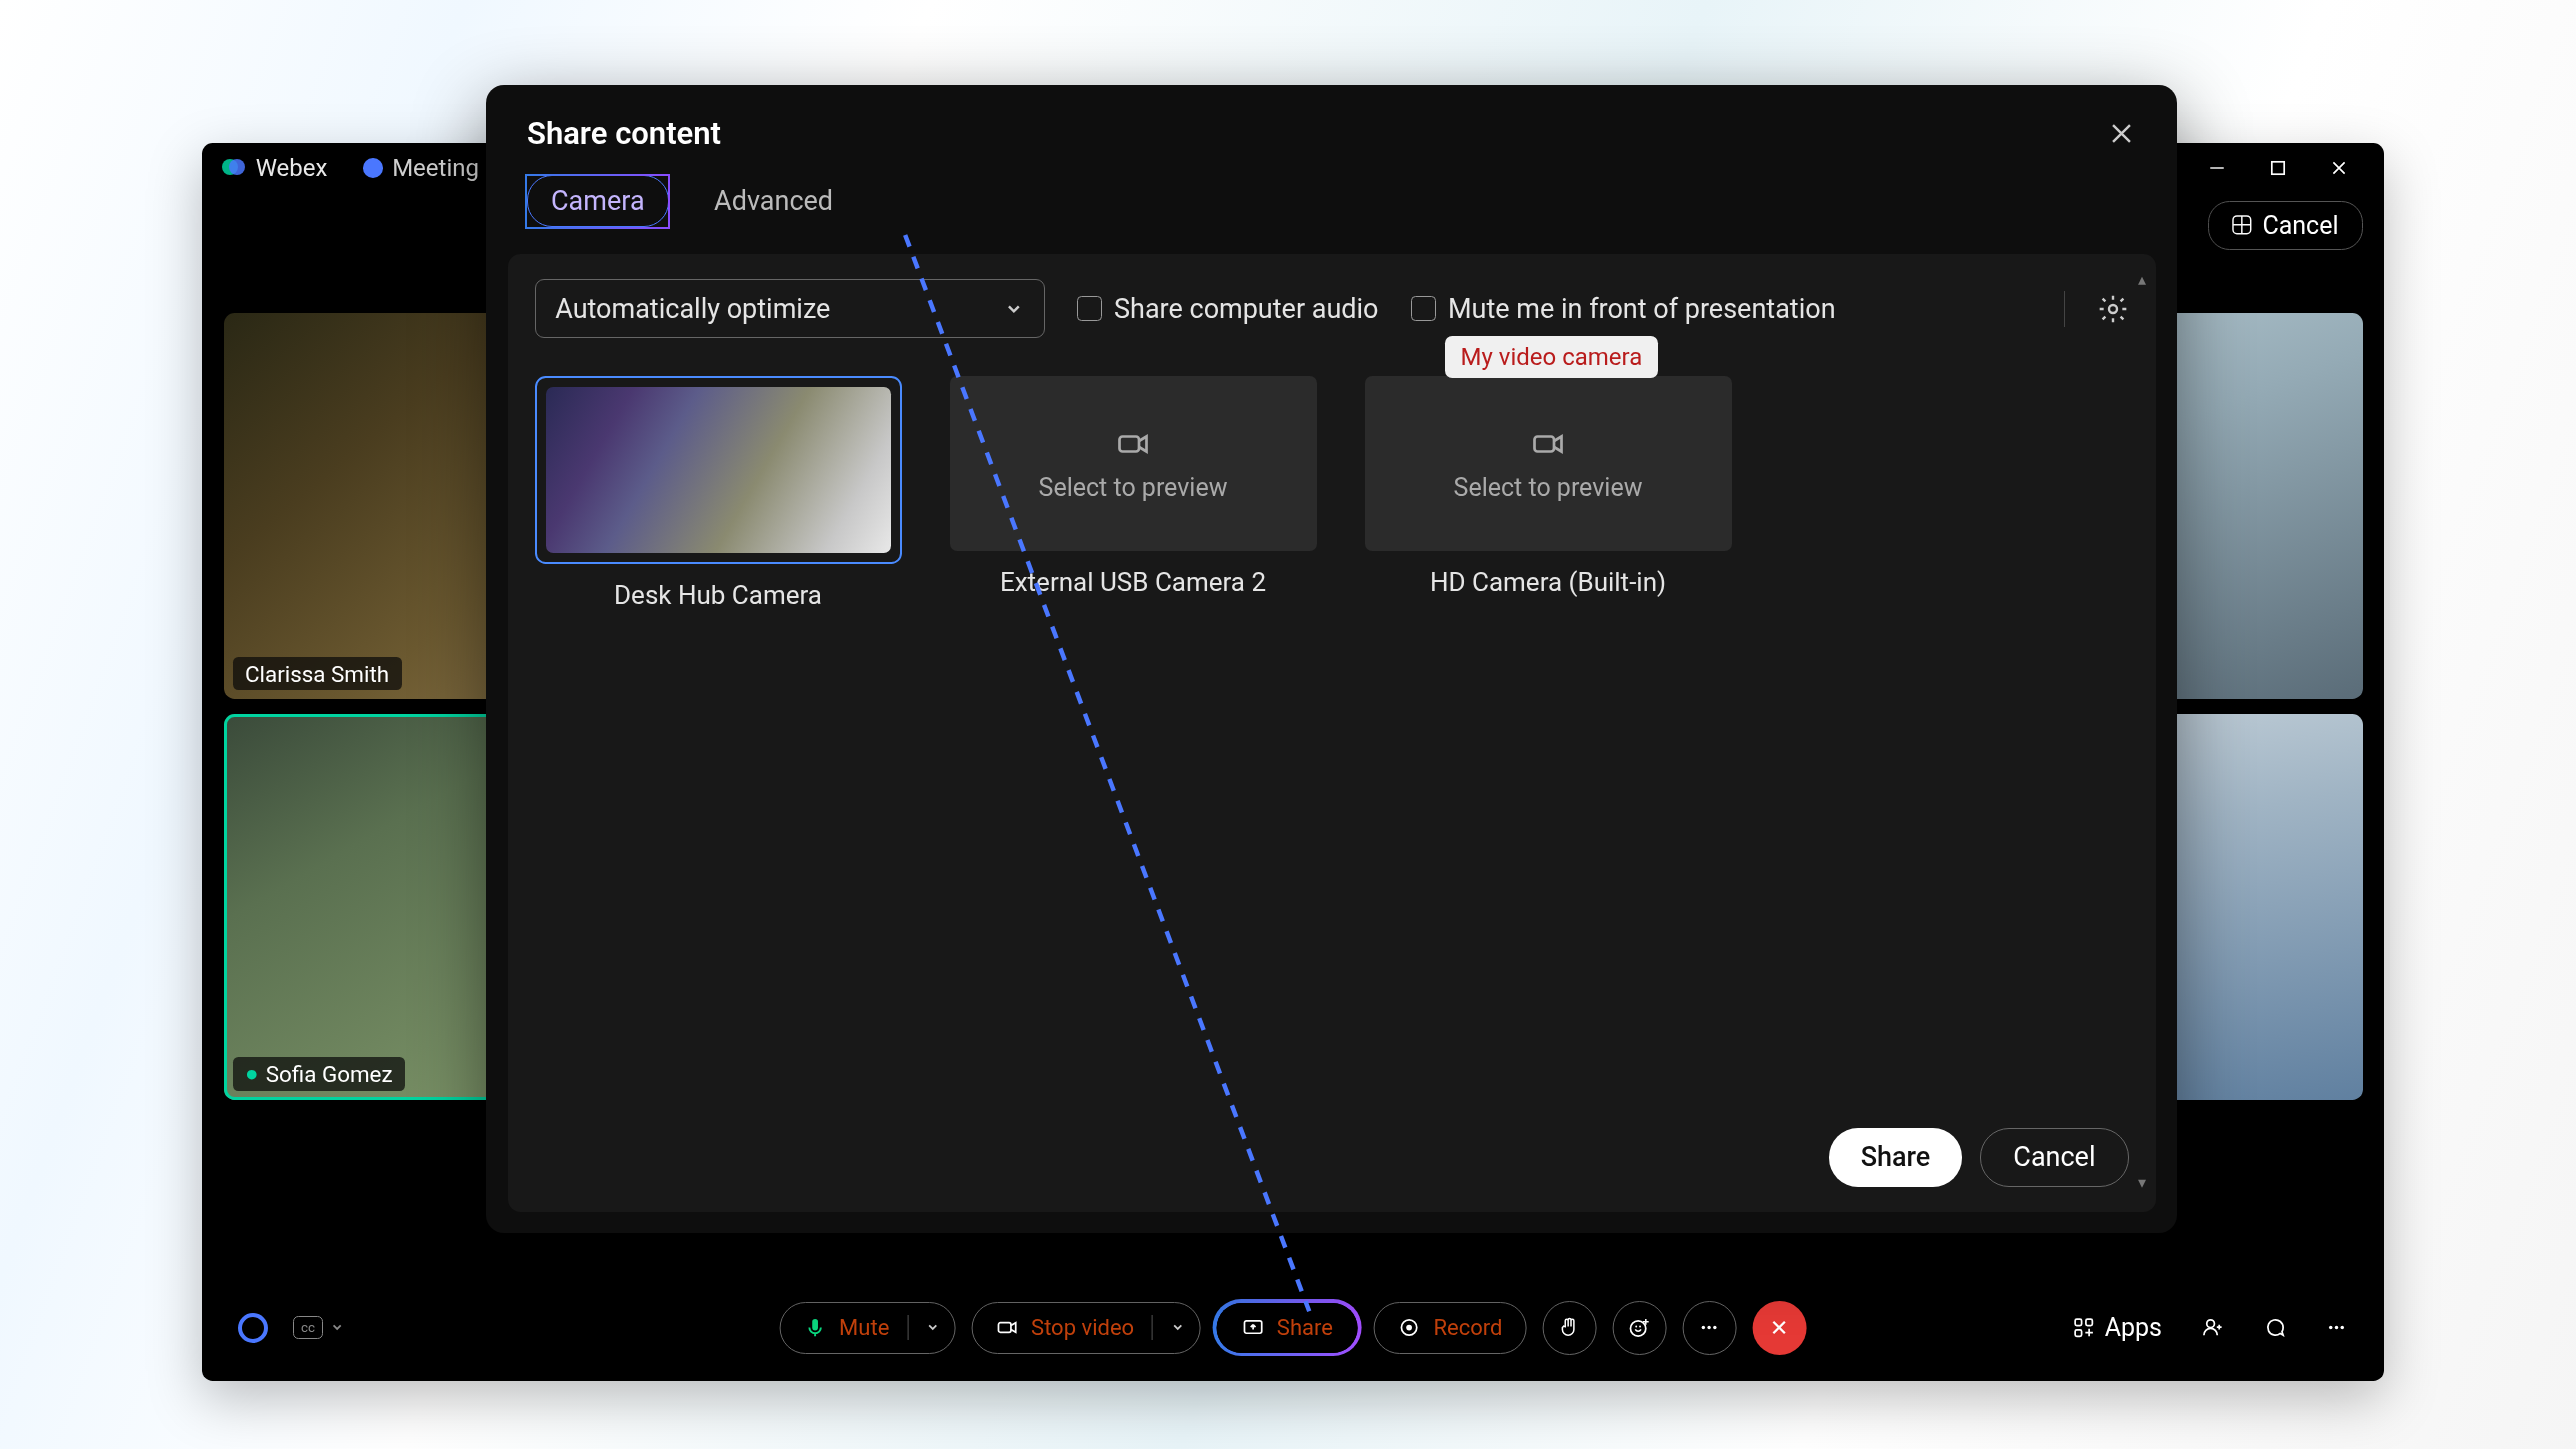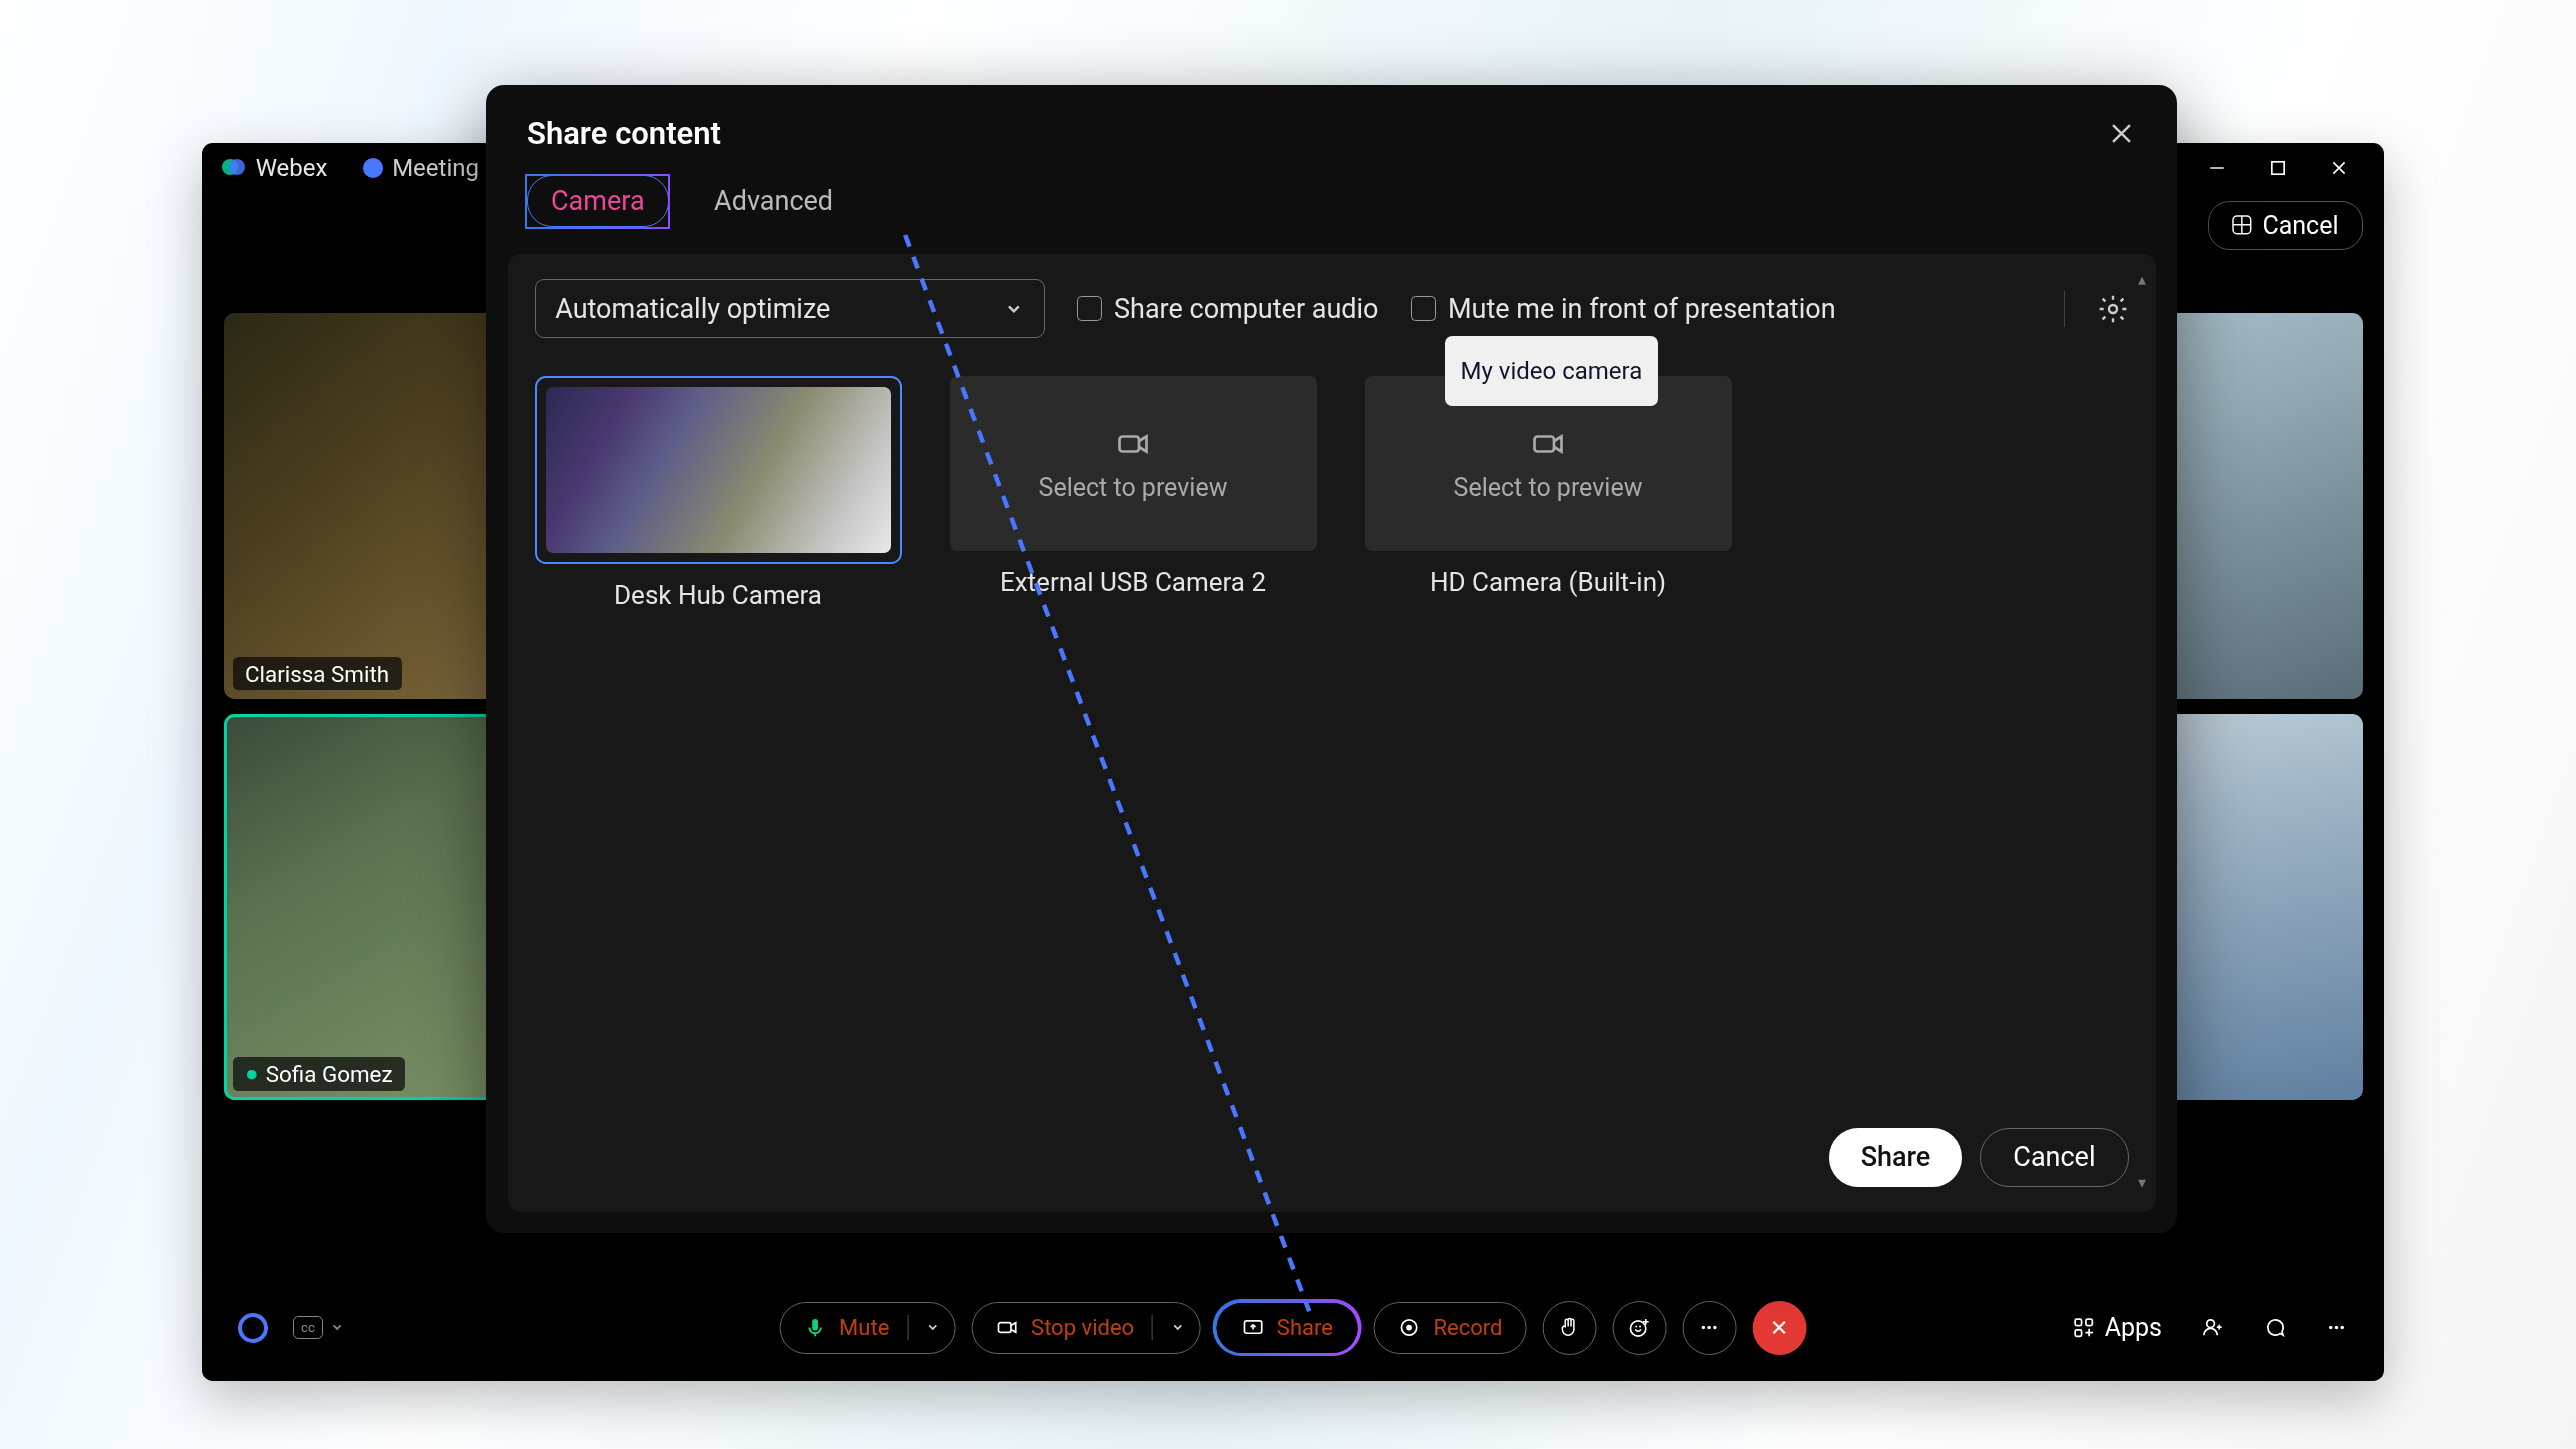--- a/index.html
+++ b/index.html
@@ -66,21 +66,21 @@
   .apps-btn{display:flex;align-items:center;gap:10.7px;font-size:25px;cursor:pointer;}
   .apps-grid-ic{width:21.5px;height:21.5px;}
 
   
   .share-modal{ position:absolute; left:486px; top:85px; width:1691px; height:1148px; background:#0e0e0e; border-radius:18px; box-shadow:0 21.5px 72px rgba(0,0,0,.45); color:#e5e5e5; display:flex; flex-direction:column;justify-content:center;}
   .sm-header{ padding:30px 41px 9px 41px; display:flex;align-items:center;}
   .sm-title{ font-size:31px; font-weight:600; color:#fff;}
   .sm-close{ margin-left:auto; width:29px;height:29px;cursor:pointer;color:#ccc;}
   .sm-tabs{ display:flex; gap:21.5px; padding:14.3px 41px 27px 41px;}
   .sm-tab{ font-size:27px; color:#bbb; padding:9px 23px; border-radius:25px; cursor:pointer; border:1.8px solid transparent;}
-  .sm-tab.active{ color:#ec4899; border-color:#4a77ff; position:relative;}
+  .sm-tab.active{ color:#c4b5fd; border-color:#4a77ff; position:relative;}
   .sm-tab.active::before{content:"";position:absolute;inset:-2.7px;border-radius:27px;border:2.7px solid;border-image:linear-gradient(90deg,#357ae8,#8a4dff) 1; pointer-events:none;}
   .sm-body{ margin:0 21.5px 21.5px 21.5px; flex:1; background:#181818; border-radius:12.5px; padding:25px 27px; position:relative; display:flex;flex-direction:column;}
   .sm-toolbar{ display:flex; align-items:center; gap:32px;}
   .optimize-select{ display:flex;align-items:center;justify-content:space-between; width:510px; border:1.3px solid #666; border-radius:9px; padding:12.5px 19.7px; font-size:27px; color:#e5e5e5; cursor:pointer;}
   .chev-dn{width:19.7px;height:19.7px;}
   .chk{ display:flex;align-items:center;gap:12.5px;font-size:27px;color:#e5e5e5;cursor:pointer;}
   .chk-box{width:25px;height:25px;border:1.8px solid #999;border-radius:4.5px;}
   .tb-sep{width:0.9px;height:36px;background:#444;margin-left:auto;}
   .gear-btn{width:32px;height:32px;color:#ccc;cursor:pointer;}
   .sm-scrl{ position:absolute; right:5.4px; top:16px; bottom:19.7px; width:16px;}
@@ -89,21 +89,21 @@
   .sm-scrl .dn{bottom:0;}
 
   .cam-grid{ display:flex; gap:48px; margin-top:38px;}
   .cam-card{ width:367px;}
   .cam-thumb{ height:175px; background:#2b2b2b; border-radius:7.2px; display:flex;flex-direction:column;align-items:center;justify-content:center; color:#aaa; font-size:25px; gap:10.7px;}
   .cam-card.selected .cam-thumb-wrap{ padding:9px; border:2.7px solid #4a8bff; border-radius:10.7px;}
   .cam-thumb-wrap{ border-radius:10.7px;}
   .cam-card.selected .cam-thumb{ height:166px; background:linear-gradient(120deg,#2a2a55 0%,#4a3870 20%,#5c5c8a 35%,#8a8a70 60%,#c8c8c8 85%,#e8e8e8 100%);}
   .cam-label{ text-align:center; margin-top:16px; font-size:26px; color:#e5e5e5;}
   .cam-ic{width:36px;height:36px;}
-  .tooltip{ position:absolute; background:#f0f0f0; color:#0f172a; font-size:24px; padding:21px 16px; border-radius:7.2px; top:82px; left:937px;}
+  .tooltip{ position:absolute; background:#f0f0f0; color:#b91c1c; font-size:24px; padding:7px 16px; border-radius:7.2px; top:82px; left:937px;}
 
   .sm-footer{ margin-top:auto; display:flex; justify-content:flex-end; gap:18px; padding-top:9px;}
   .btn{ font-size:27px; padding:12.5px 32px; border-radius:29px; cursor:pointer; border:none;}
   .btn.primary{ background:#fff; color:#111; font-weight:500;}
   .btn.secondary{ background:transparent; color:#fff; border:1.3px solid #666;}
 
   
   .connector{position:absolute; pointer-events:none; z-index:50;}
 </style>
 </head>

